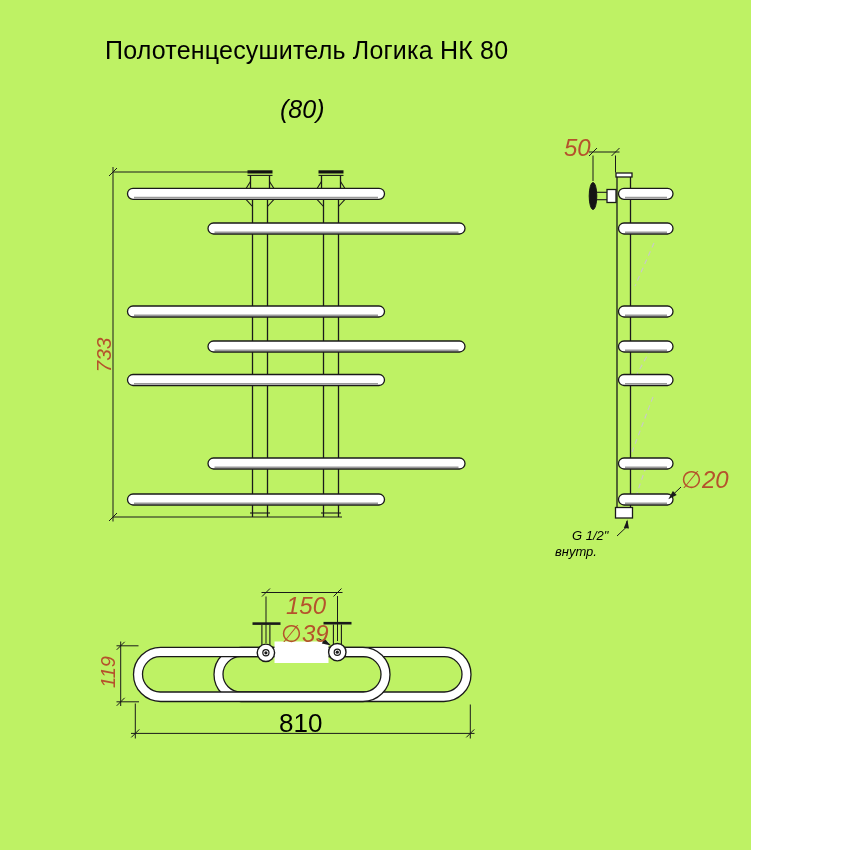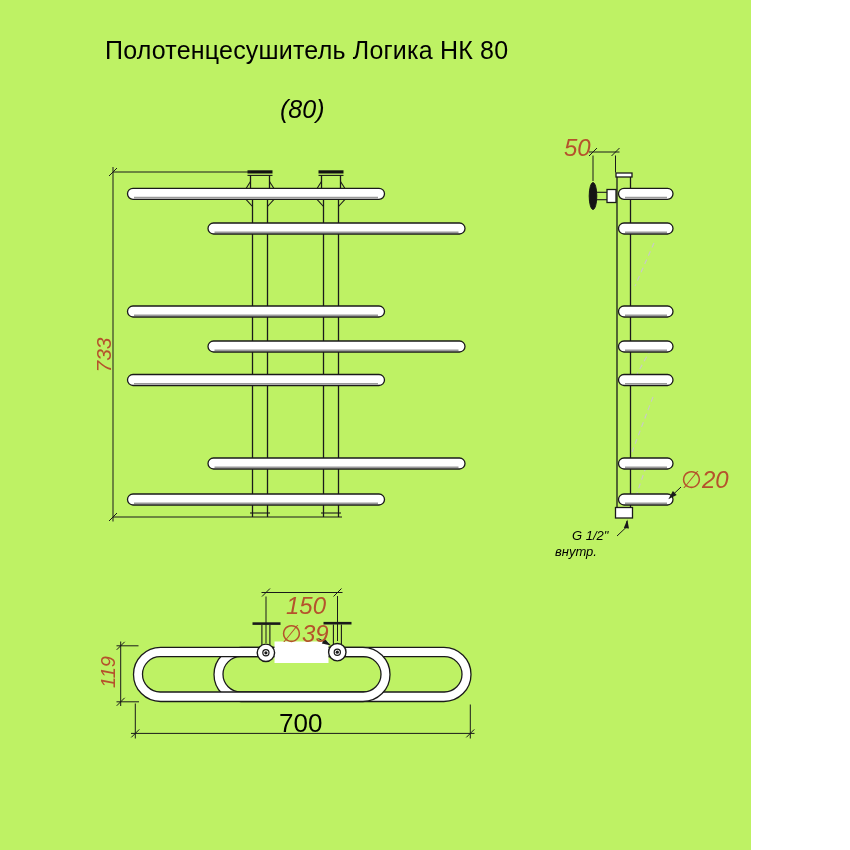--- a/index.html
+++ b/index.html
@@ -218,15 +218,15 @@
 
   <div class="lbl cad note" style="left:572px;top:528px;">G 1/2"</div>
   <div class="lbl cad note" style="left:555px;top:544px;">внутр.</div>
 
   <div class="lbl cad acc" style="left:286px;top:572px;color:#b5522c;margin-top:20px;">150</div>
 
   <div class="lbl cad acc" style="left:281px;top:620px;color:#b5522c;">∅39</div>
 
   <div class="lbl cad vdim" style="left:78px;top:660px;font-size:20px;color:#b5522c;">119</div>
 
-  <div class="lbl" style="left:279px;top:708px;font-size:26px;">700</div>
+  <div class="lbl" style="left:279px;top:708px;font-size:26px;">810</div>
 
 </div>
 
 </body></html>

